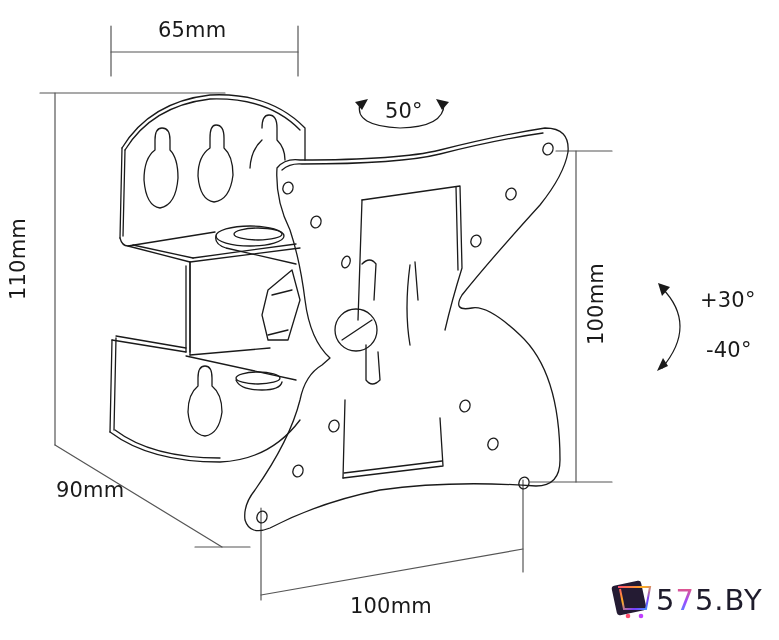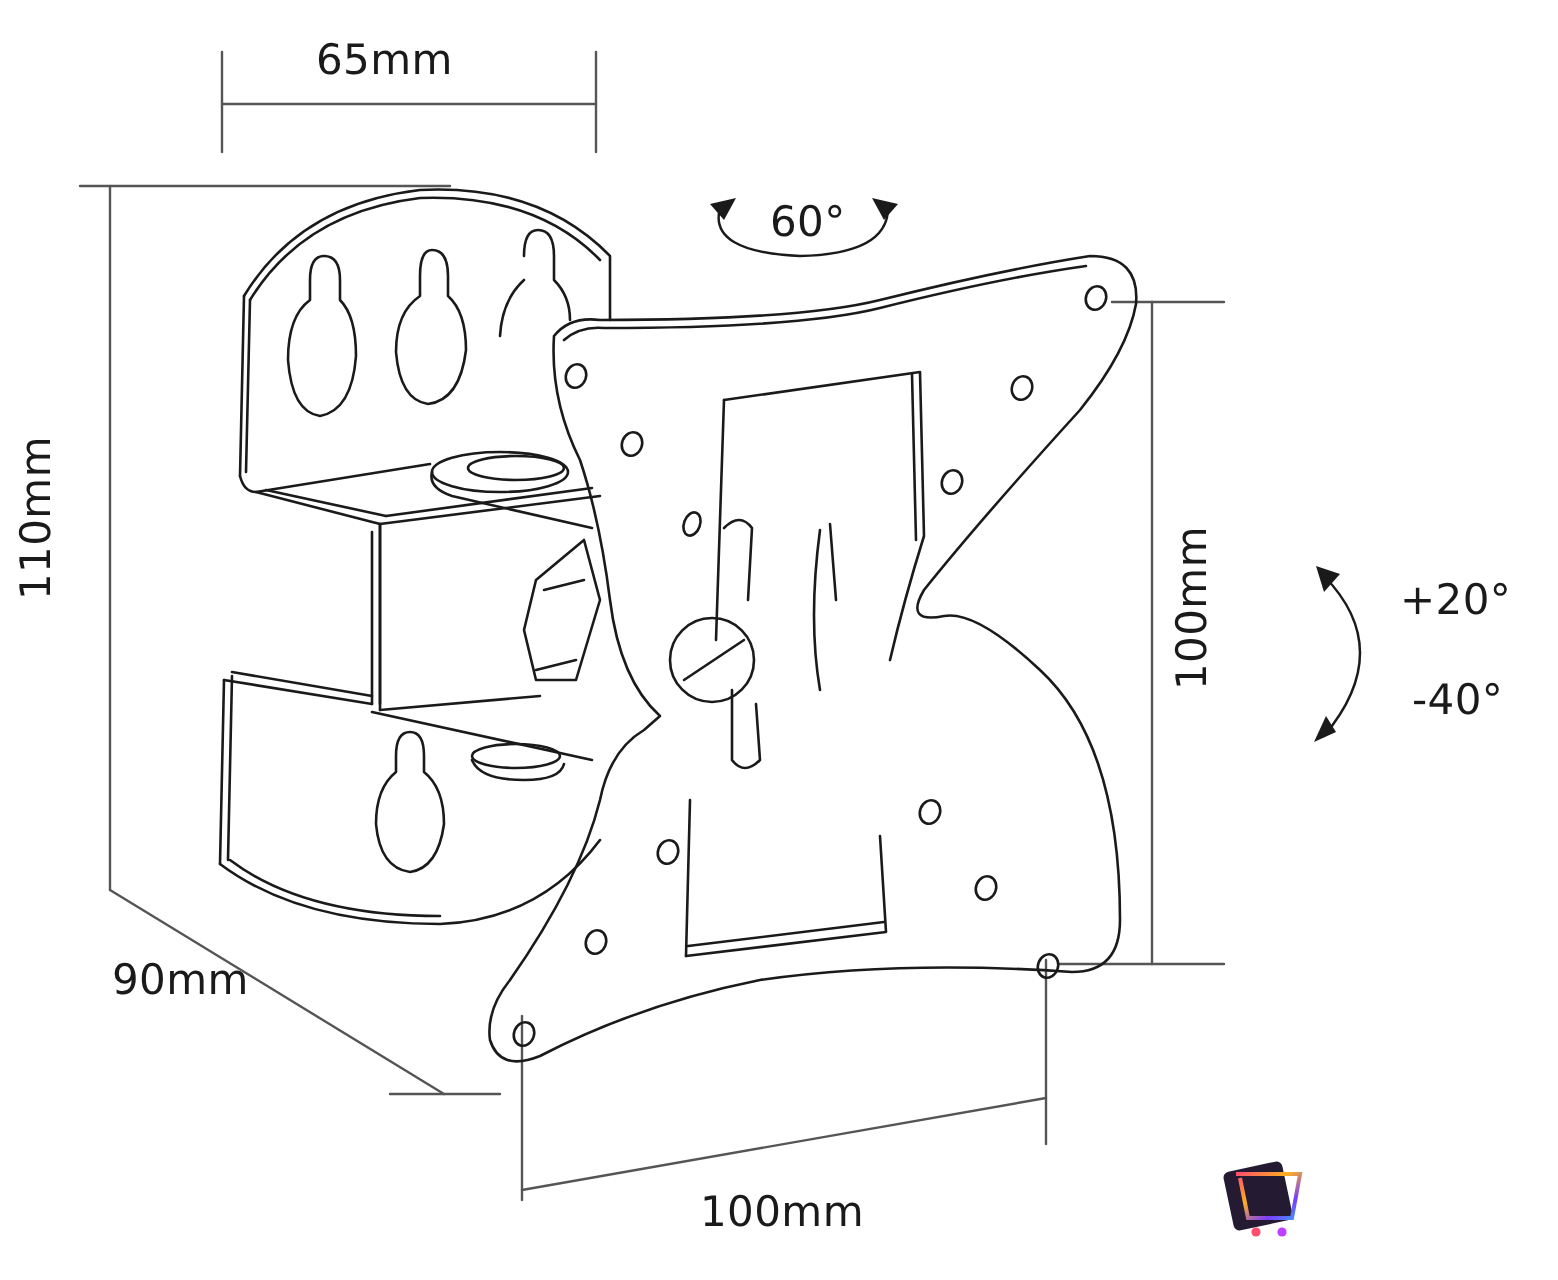--- a/index.html
+++ b/index.html
@@ -138,34 +138,35 @@
       <path d="M657 371 L668 366 L663 358 Z" fill="#1a1a1a" stroke="none"></path>
     </g>
   </svg>
 
   
   <div class="label" style="left:158px; top:20px;">65mm</div>
   <div class="label vert" style="left:8px; top:300px;">110mm</div>
   <div class="label" style="left:56px; top:480px;">90mm</div>
   <div class="label vert" style="left:586px; top:345px;">100mm</div>
   <div class="label" style="left:350px; top:596px;">100mm</div>
-  <div class="label" style="left:385px; top:101px;">60°</div>
-  <div class="label" style="left:700px; top:290px;">+20°</div>
+  <div class="label" style="left:385px; top:101px;">50°</div>
+  <div class="label" style="left:700px; top:290px;">+30°</div>
   <div class="label" style="left:706px; top:340px;">-40°</div>
 
   
   <div class="logo">
     <svg width="44" height="46" viewBox="0 0 44 46">
       <rect x="4" y="6" width="30" height="30" rx="3" fill="#241b33" transform="rotate(-12 19 21)"></rect>
       <defs>
         <linearGradient id="cartg" x1="0" y1="0" x2="1" y2="1">
           <stop offset="0" stop-color="#ff4d6d"></stop>
           <stop offset="0.4" stop-color="#ffb020"></stop>
           <stop offset="0.75" stop-color="#7a3cff"></stop>
           <stop offset="1" stop-color="#3aa0ff"></stop>
         </linearGradient>
       </defs>
       <path d="M8 10 L40 10 L36 32 L14 32 L10 12" fill="none" stroke="url(#cartg)" stroke-width="2"></path>
       <circle cx="18" cy="39" r="2.3" fill="#ff4d6d"></circle>
       <circle cx="31" cy="39" r="2.3" fill="#c040ff"></circle>
     </svg>
+    <div class="logo-text"><span>5</span><span class="seven">7</span><span>5.BY</span></div>
   </div>
 </div>
 
 </body></html>

